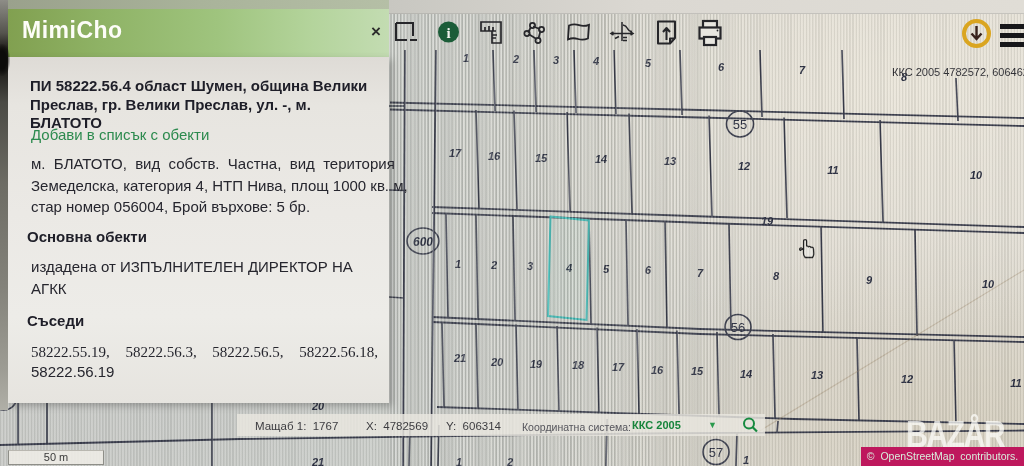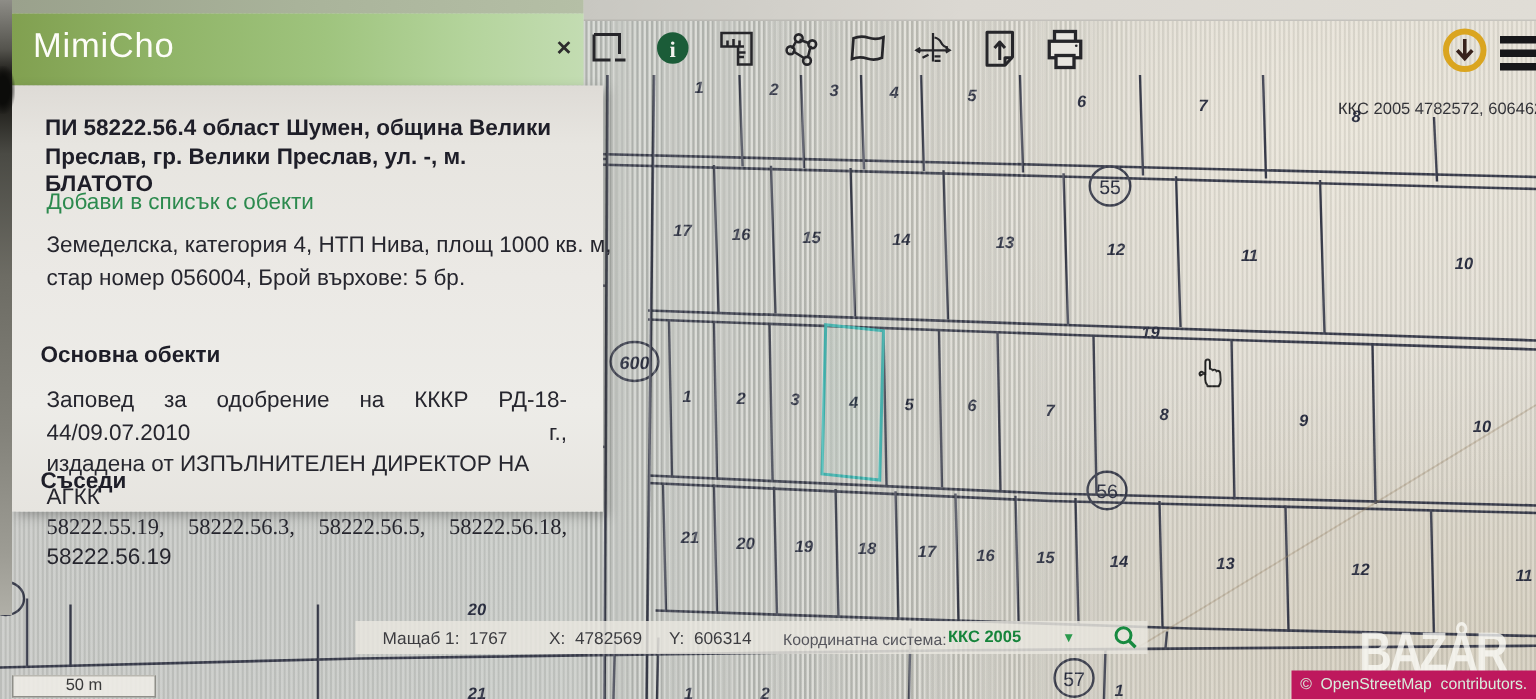--- a/index.html
+++ b/index.html
@@ -255,42 +255,42 @@
   <path d="M14.5,7 L14.5,19 M9.5,14.5 L14.5,20 L19.5,14.5" stroke="#38221c" stroke-width="2.4" fill="none"></path>
 </svg>
 
 <div class="abs" style="left:1000px;top:24px;width:24px;height:5px;background:#17171a;"></div>
 <div class="abs" style="left:1000px;top:33px;width:24px;height:5px;background:#17171a;"></div>
 <div class="abs" style="left:1000px;top:42px;width:24px;height:5px;background:#17171a;"></div>
 
 <div class="abs" id="header" style="left:8px;top:9px;width:381px;height:48px;
   background:linear-gradient(90deg,#81a050 0%,#8fb366 25%,#9fc47e 55%,#b4d49c 80%,#c3dcb2 100%);">
 
-  <div style="position:absolute;left:14px;top:8px;color:#fdfdf8;font-size:23px;font-weight:normal;letter-spacing:0.5px;">MimiCho</div>
+  <div style="position:absolute;left:14px;top:8px;color:#fdfdf8;font-size:23px;font-weight:bold;letter-spacing:0.5px;">MimiCho</div>
 
   <div style="position:absolute;right:8px;top:13px;color:#2c2c2c;font-size:17px;font-weight:bold;">×</div>
 </div>
 
-<div class="abs" id="panel" style="left:8px;top:57px;width:381px;height:284px;
+<div class="abs" id="panel" style="left:8px;top:57px;width:381px;height:346px;
   background:linear-gradient(180deg,#dedbd6 0%,#e7e5e0 14%,#ebe9e5 45%,#edece8 75%,#e6e4df 100%);
-  box-shadow:3px 3px 7px rgba(60,60,60,0.35);color:#26262e;font-size:15px;padding-left:13px;">
+  box-shadow:3px 3px 7px rgba(60,60,60,0.35);color:#26262e;font-size:15px;">
 
   <div style="position:absolute;left:22px;top:20px;width:345px;font-weight:bold;line-height:18.5px;color:#1e1e28;">ПИ 58222.56.4 област Шумен, община Велики Преслав, гр. Велики Преслав, ул. -, м. БЛАТОТО</div>
 
   <div style="position:absolute;left:23px;top:69px;color:#2c8a4e;text-align:center;">Добави в списък с обекти</div>
 
   <div style="position:absolute;left:23px;top:96px;width:347px;line-height:21.5px;text-align:justify;">
+    <div style="text-align-last:justify;">м.&nbsp;&nbsp;БЛАТОТО,&nbsp;&nbsp;вид&nbsp;&nbsp;собств.&nbsp;&nbsp;Частна,&nbsp;&nbsp;вид&nbsp;&nbsp;територия</div>
     <div style="text-align-last:justify;">Земеделска,&nbsp;категория&nbsp;4,&nbsp;НТП&nbsp;Нива,&nbsp;площ&nbsp;1000&nbsp;кв.&nbsp;м,</div>
     <div>стар номер 056004, Брой върхове: 5 бр.</div>
   </div>
 
   <div style="position:absolute;left:19px;top:171px;font-weight:bold;color:#1e1e28;">Основна обекти</div>
 
   <div style="position:absolute;left:23px;top:199px;width:347px;line-height:21.5px;">
-    <div style="text-align:justify;text-align-last:justify;">Заповед&nbsp;за&nbsp;одобрение&nbsp;на&nbsp;КККР&nbsp;РД-18-44/09.07.2010&nbsp;г.,</div>
     <div>издадена от ИЗПЪЛНИТЕЛЕН ДИРЕКТОР НА АГКК</div>
   </div>
 
   <div style="position:absolute;left:19px;top:255px;font-weight:bold;color:#1e1e28;">Съседи</div>
 
   <div style="position:absolute;left:23px;top:285px;width:347px;line-height:20px;">
     <div style="text-align:justify;text-align-last:justify;font-family:Liberation Serif, serif;">58222.55.19,&nbsp;58222.56.3,&nbsp;58222.56.5,&nbsp;58222.56.18,</div>
     <div>58222.56.19</div>
   </div>
 </div>

